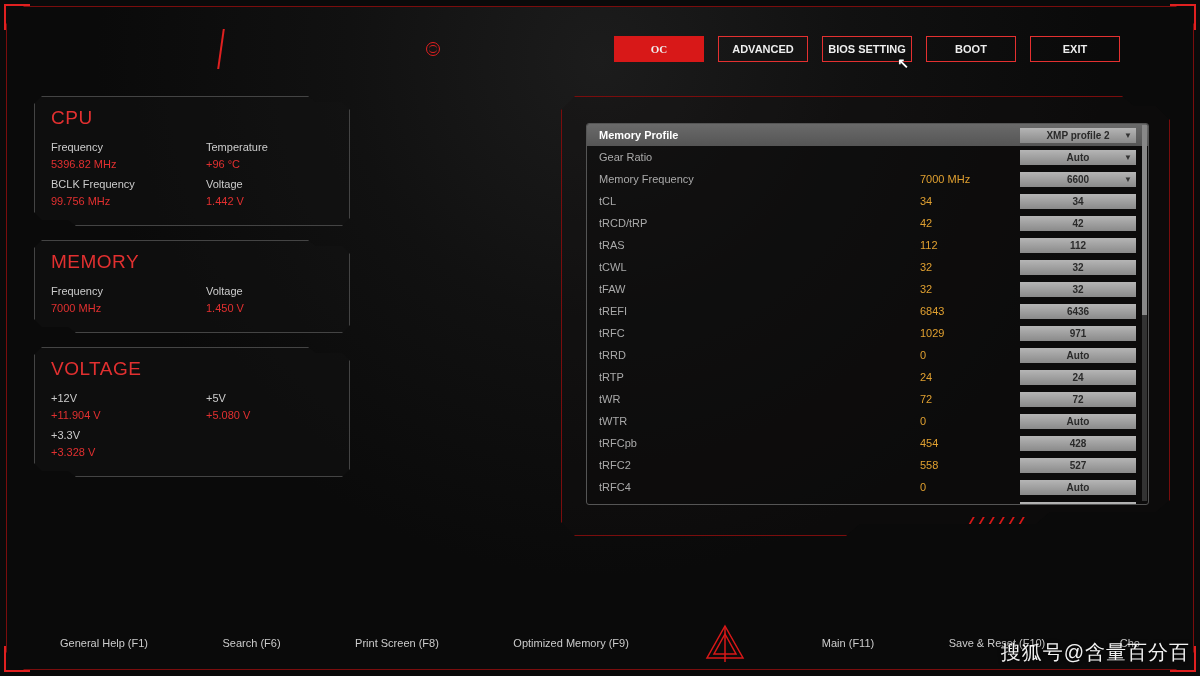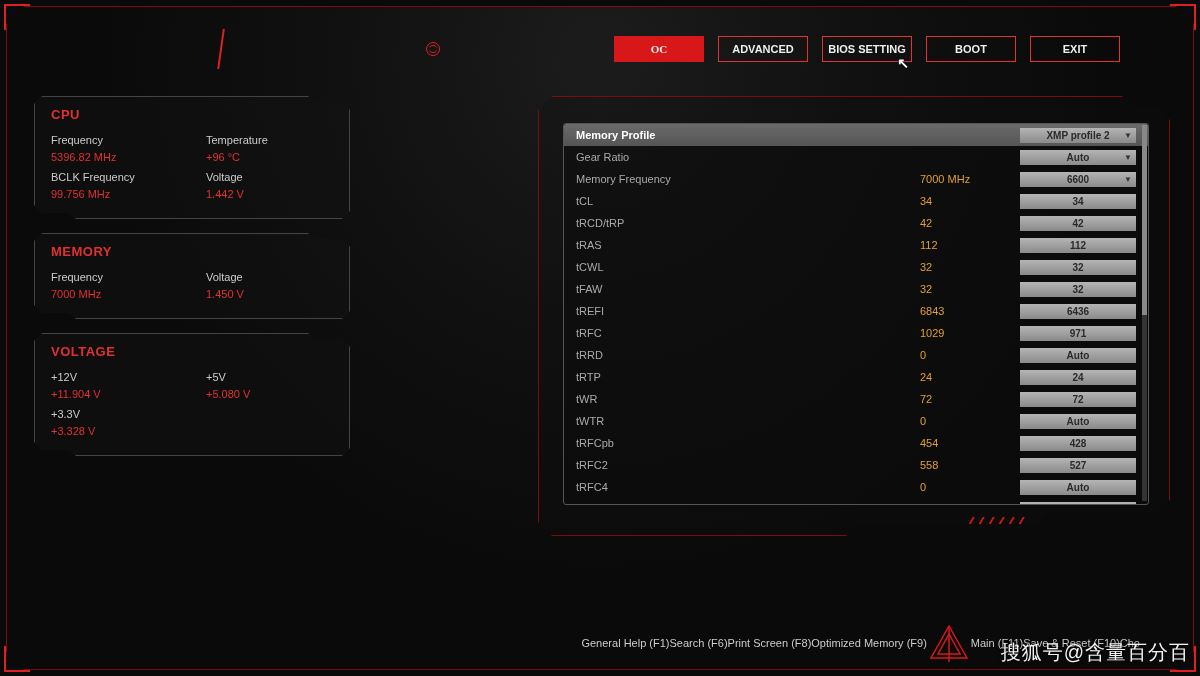--- a/index.html
+++ b/index.html
@@ -38,21 +38,21 @@
 .tab.active { background:#d81818; border-color:#d81818;font-family:Liberation Serif, serif; }
 .cursor { position:absolute; right:2px; bottom:-10px; font-size:14px; color:#fff; text-shadow:0 0 2px #000;}
 
 .content { display:flex; padding: 24px 30px 0 34px; gap:16px; }
 
 
 .left { width:316px; display:flex; flex-direction:column; gap:14px; }
 .card { border:1px solid #444; border-radius:6px; background:rgba(20,20,20,.4); padding:10px 16px 14px; position:relative;
   clip-path: polygon(0 8px, 8px 0, calc(100% - 42px) 0, calc(100% - 34px) 6px, calc(100% - 8px) 6px, 100% 14px, 100% calc(100% - 8px), calc(100% - 8px) 100%, 42px 100%, 34px calc(100% - 6px), 8px calc(100% - 6px), 0 calc(100% - 14px));
 }
-.card-title { font-size:13px; font-weight:700; color:#e23030; margin-bottom:8px; letter-spacing:.5px;}
+.card-title { font-size:19px; font-weight:400; color:#e23030; margin-bottom:8px; letter-spacing:.5px;}
 .kvrow { display:flex;gap:28px; }
 .kv { flex:1; padding:4px 0;}
 .kv .lbl { font-size:11px; color:#ccc; }
 .kv .val { font-size:11px; color:#e23030; margin-top:5px;}
 .help { margin-top:4px; }
 .help-title { color:#e23030; font-size:12px; font-weight:600; margin-bottom:10px;}
 .help-text { font-size:10.5px; color:#b98; }
 
 
 .midnav { width:156px; padding-top:20px; display:flex; flex-direction:column; gap:8px;}
@@ -60,38 +60,39 @@
 .mnav-item .sq { width:10px; height:10px; background:#d81818; }
 .mnav-item.inactive { color:#d08080;}
 .mnav-item.active { color:#eee; }
 
 
 .right { flex:1; position:relative;}
 .rpanel {
   border:1px solid #7a0d0d; height:440px; position:relative;
   clip-path: polygon(14px 0, calc(100% - 48px) 0, calc(100% - 36px) 10px, calc(100% - 14px) 10px, 100% 24px, 100% calc(100% - 36px), calc(100% - 14px) calc(100% - 24px), calc(100% - 120px) calc(100% - 24px), calc(100% - 134px) calc(100% - 12px), calc(100% - 310px) calc(100% - 12px), calc(100% - 324px) 100%, 14px 100%, 0 calc(100% - 14px), 0 14px);
   background:rgba(20,16,16,.25);
+  margin-left:23px;
 }
 .rpanel-inner { position:absolute; inset:26px 20px 30px 24px; border:1px solid #555; background:rgba(12,12,12,.5); border-radius:3px; overflow:hidden;}
 .scroll { position:absolute; top:28px; right:22px; bottom:34px; width:5px; background:#333;}
 .scroll-thumb{position:absolute;top:0;width:5px;height:190px;background:#888;}
 .setting-list { position:absolute; inset:0; overflow-y:auto;}
 .setting-list::-webkit-scrollbar{width:0;}
 .srow { display:flex; align-items:center; height:22px; padding:0 12px; font-size:11px;}
 .srow.hl { background:linear-gradient(#6a6a6a,#555); color:#fff;}
 .srow .nm { flex:1; color:#aaa; }
 .srow.hl .nm { color:#fff; font-weight:600;}
 .srow .cur { width:100px; text-align:left; color:#e0a030; }
 .srow .inp { width:116px; height:15px; background:linear-gradient(#b5b5b5,#8a8a8a); color:#2a2a2a; display:flex; align-items:center; justify-content:center; font-size:10px; position:relative;font-weight:bold;}
 .srow .inp.arrow::after{ content:"▼"; position:absolute; right:4px; font-size:8px; color:#333;}
 .stripes { position:absolute; bottom:-2px; right:150px; display:flex; gap:8px;}
 .stripes span{ width:12px; height:20px; background:none; border-left:2px solid #d81818; border-right:2px solid #d81818; transform:skewX(-30deg);}
 
 
-.footer { position:absolute; bottom:14px; left:0; right:0; display:flex; justify-content:flex-end; align-items:center; padding:0 60px; font-size:11px; color:#ccc;}
+.footer { position:absolute; bottom:14px; left:0; right:0; display:flex; justify-content:space-between; align-items:center; padding:0 60px; font-size:11px; color:#ccc;}
 .foot-logo { width:44px; height:38px; }
 .foot-logo svg{ width:100%; height:100%;}
 .watermark{position:absolute;right:10px;bottom:10px;font-size:20px;color:#fff;font-weight:500;letter-spacing:1px;opacity:.95;text-shadow:0 0 4px #000;}
 </style>
 </head>
 <body>
 
 <div class="frame"></div>
 <div class="corner c-tl"></div>
 <div class="corner c-tr"></div>

